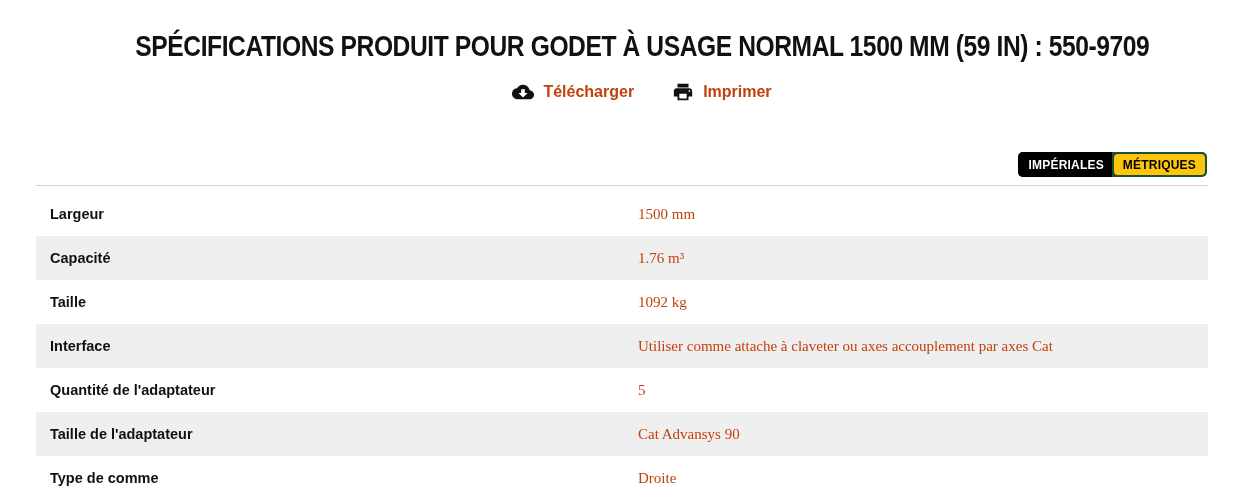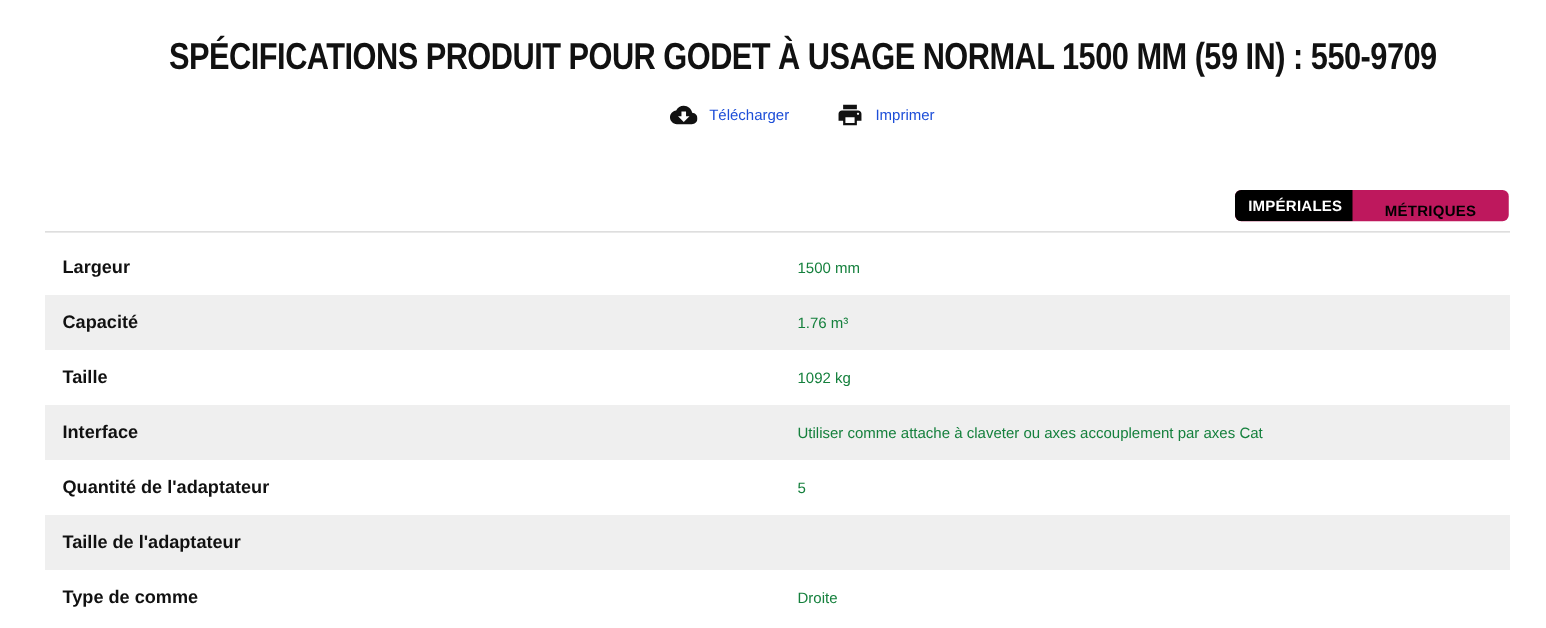--- a/index.html
+++ b/index.html
@@ -39,35 +39,35 @@
   .action-btn {
     display: flex;
     align-items: center;
     gap: 9px;
     cursor: pointer;
     color: #111111;
   }
   .action-btn .icon { width: 22px; height: 22px; display: block; }
   .action-btn .icon svg { width: 100%; height: 100%; display: block; fill: #111111; }
   .action-label {
-    font-size: 12px;
-    font-weight: normal;
-    color: #1d4ed8;
+    font-size: 16px;
+    font-weight: bold;
+    color: #c2410c;
   }
 
   
   .toggle-row {
     position: absolute;
     top: 152px;
     right: 30px;
   }
   .unit-toggle {
     display: inline-flex;
     align-items: stretch;
-    background: #be185d;
+    background: #14532d;
     border-radius: 5px;
     height: 25px;
     overflow: hidden;
     cursor: pointer;
   }
   .unit-toggle .seg {
     display: flex;
     align-items: center;
     font-size: 12px;
     font-weight: bold;
@@ -76,21 +76,21 @@
   }
   .seg-imperial {
     color: #ffffff;
     background: #000000;
     padding: 0 8px 0 11px;
   }
   .seg-metric {
     color: #000000;
     background: #fdc40d;
     border-radius: 4px;
-    margin: 17px;
+    margin: 2px;
     padding: 0 9px;
   }
 
   
   .spec-table {
     position: absolute;
     top: 185px;
     left: 36px;
     width: 1172px;
     border-top: 1px solid #d4d4d4;
@@ -105,22 +105,23 @@
   .spec-row:nth-child(even) { background: #efefef; }
   .spec-label {
     flex: 0 0 602px;
     padding-left: 14px;
     font-size: 14.5px;
     font-weight: bold;
     color: #111111;
   }
   .spec-value {
     flex: 1;
-    font-size: 12px;
-    color: #15803d;
+    font-size: 15px;
+    color: #c2410c;
+    font-family: Liberation Serif, serif;
   }
 </style>
 </head>
 <body>
 
 <div class="page">
 
   <div class="title-wrap">
     <h1 class="page-title">SPÉCIFICATIONS PRODUIT POUR GODET À USAGE NORMAL 1500 MM (59 IN) : 550-9709</h1>
   </div>
@@ -167,20 +168,21 @@
     <div class="spec-row">
       <span class="spec-label">Interface</span>
       <span class="spec-value">Utiliser comme attache à claveter ou axes accouplement par axes Cat</span>
     </div>
     <div class="spec-row">
       <span class="spec-label">Quantité de l'adaptateur</span>
       <span class="spec-value">5</span>
     </div>
     <div class="spec-row">
       <span class="spec-label">Taille de l'adaptateur</span>
+      <span class="spec-value">Cat Advansys 90</span>
     </div>
     <div class="spec-row">
       <span class="spec-label">Type de comme</span>
       <span class="spec-value">Droite</span>
     </div>
   </div>
 
 </div>
 
 </body></html>

